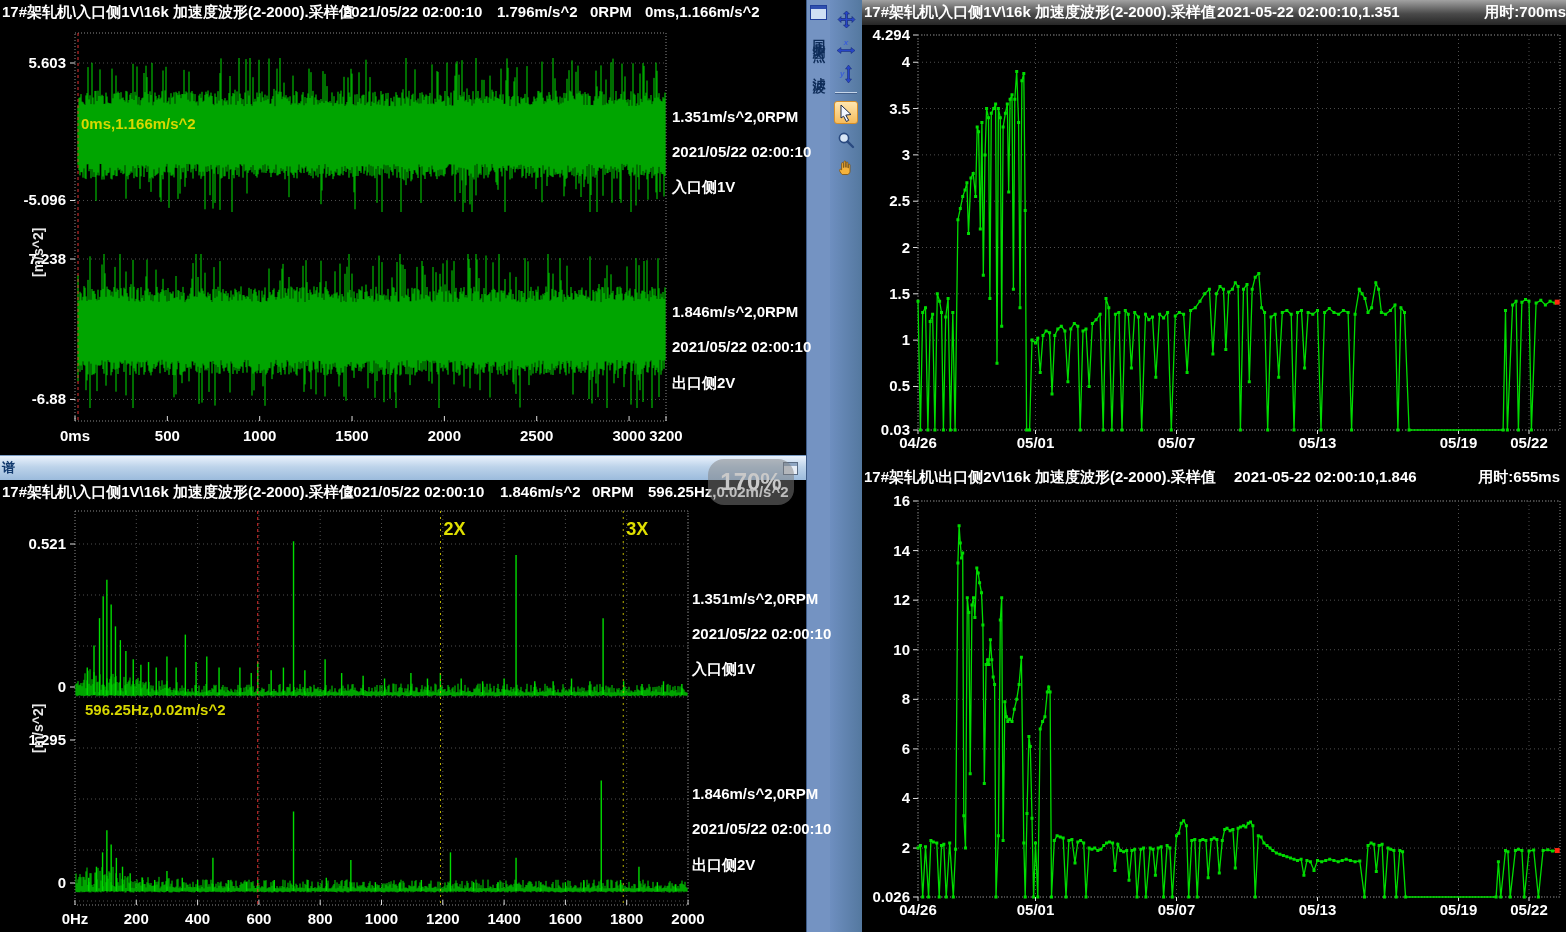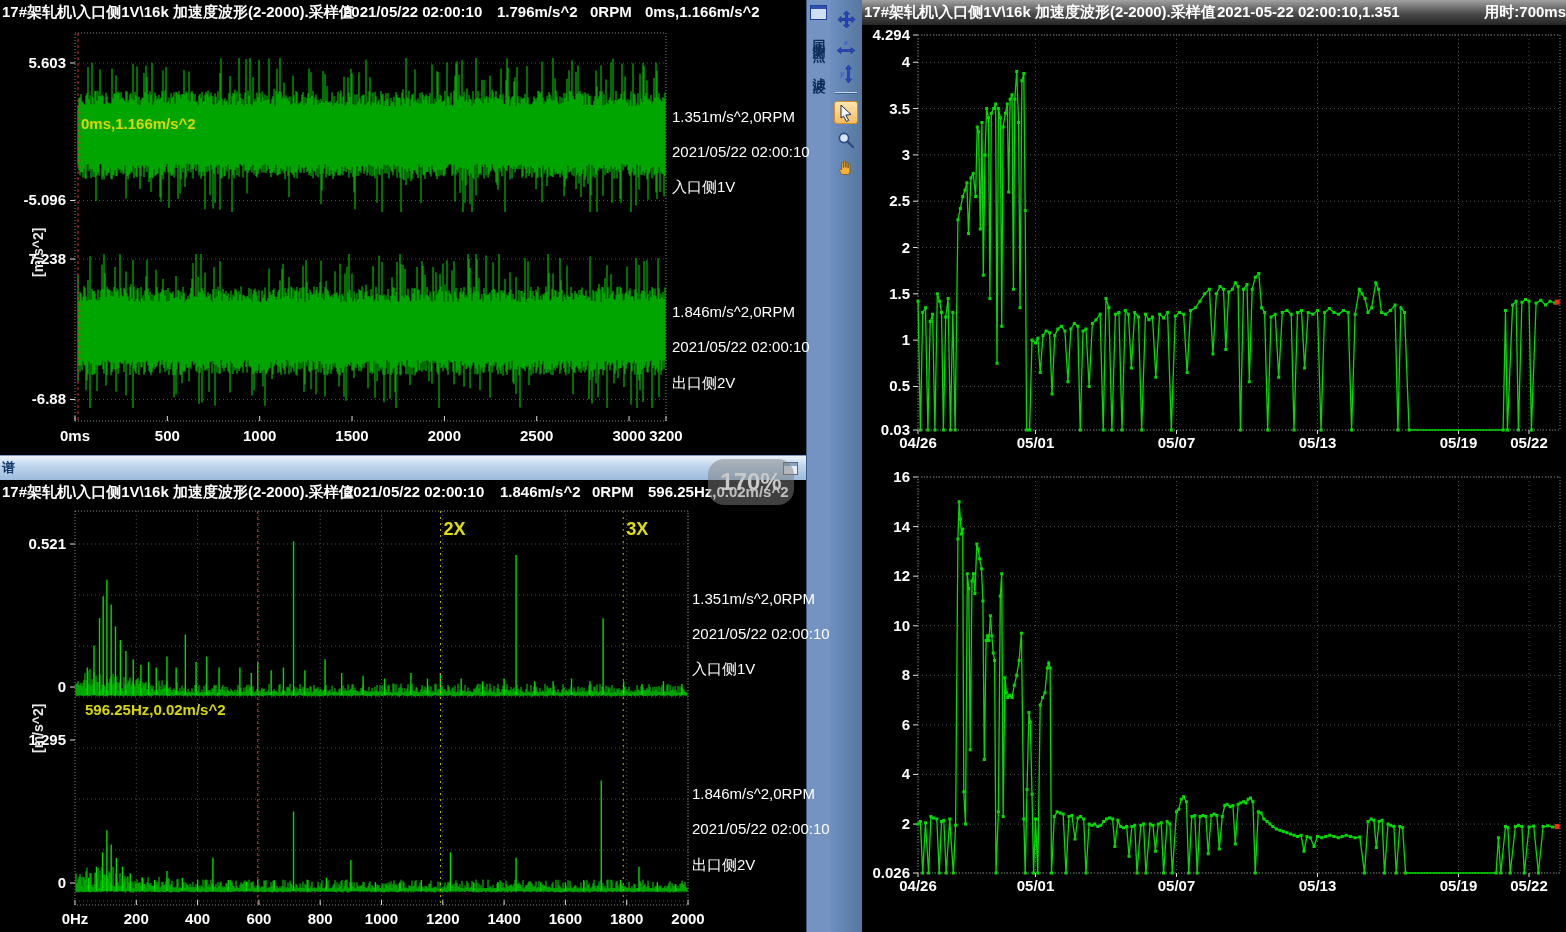--- a/index.html
+++ b/index.html
@@ -5,21 +5,21 @@
   html,body{margin:0;padding:0;background:#000;}
   body{font-family:"Liberation Sans","DejaVu Sans",sans-serif;}
   .app{position:relative;width:1566px;height:932px;background:#4d7c0f;overflow:hidden;display:flex;}
   .col-left{width:806px;height:932px;position:relative;flex:none;}
   .win-wave{position:relative;width:806px;height:455px;background:#000;}
   .trow{position:relative;height:25px;background:#000;color:#fff;font-size:15px;font-weight:700;}
   .trow span{position:absolute;top:3px;white-space:nowrap;}
   .chart-body{position:relative;background:#000;}
   .chart-body svg{display:block;}
   .yunit{position:absolute;color:#e8e8e8;font-size:14px;font-weight:700;white-space:nowrap;transform:rotate(-90deg);transform-origin:left top;}
-  .rlab{position:absolute;color:#fff;font-size:15px;font-weight:400;white-space:nowrap;text-align:center;}
+  .rlab{position:absolute;color:#fff;font-size:15px;font-weight:700;white-space:nowrap;text-align:center;}
   .win-spec{position:relative;width:806px;height:477px;background:#000;}
   .spec-titlebar{height:25px;background:linear-gradient(#eaf2fc,#bdd3ea 45%,#9cbbdc);position:relative;display:flex;align-items:center;border-top:1px solid #7a9cc4;box-sizing:border-box;}
   .spec-tab-label{color:#123a6e;font-size:13px;font-weight:700;padding-left:2px;}
   .restore-icon{position:absolute;right:8px;top:6px;width:13px;height:11px;border:1px solid #5a6c84;background:#e6edf6;}
   .restore-icon::before{content:"";display:block;height:3px;background:#8fa6c2;}
   .zoom-badge{position:absolute;right:12px;top:4px;width:86px;height:46px;border-radius:16px;background:rgba(128,128,128,.5);color:#c9c9c9;font-size:24px;font-weight:700;display:flex;align-items:center;justify-content:center;z-index:6;}
   .mid{width:56px;height:932px;display:flex;flex:none;}
   .tabstrip{width:24px;background:#7493c2;display:flex;flex-direction:column;align-items:center;border-left:1px solid #3c5a86;box-sizing:border-box;}
   .dock-icon{width:15px;height:13px;border:1px solid #20409a;background:#cfe0f4;margin:5px 0 4px;}
   .dock-icon::before{content:"";display:block;height:3px;background:#3050b0;}
@@ -363,20 +363,25 @@
         <line x1="596.5" y1="10" x2="596.5" y2="405" stroke="#4f4f4f" stroke-dasharray="1 3"></line>
         <line x1="596.5" y1="405" x2="596.5" y2="409" stroke="#ddd"></line>
         <text x="596.5" y="423" fill="#fff" font-size="15" text-anchor="middle" font-weight="700">05/19</text>
         <line x1="667" y1="10" x2="667" y2="405" stroke="#4f4f4f" stroke-dasharray="1 3"></line>
         <line x1="667" y1="405" x2="667" y2="409" stroke="#ddd"></line>
         <text x="667" y="423" fill="#fff" font-size="15" text-anchor="middle" font-weight="700">05/22</text>
         <path d="M56.0 276.2L58.4 405.0L60.7 287.4L63.5 282.7L65.9 405.0L68.2 296.6L70.6 289.2L72.9 405.0L75.3 268.8L77.6 276.2L79.5 287.4L81.4 405.0L83.7 292.0L86.1 273.5L88.4 405.0L90.8 287.4L93.1 405.0L95.9 194.7L98.3 183.6L100.7 171.6L103.0 165.1L104.9 157.7L106.5 208.6L108.9 153.0L111.2 148.4L113.6 171.6L115.2 102.1L116.6 106.7L118.3 204.0L119.9 97.4L121.3 250.3L123.0 129.9L124.6 83.6L126.5 92.8L127.9 273.5L129.3 88.2L131.7 83.6L133.6 78.9L135.0 338.3L136.4 83.6L138.3 92.8L139.7 301.2L141.1 102.1L143.4 88.2L145.3 78.9L146.7 166.9L148.1 74.3L150.0 69.7L151.4 264.2L152.8 74.3L154.7 46.5L156.6 97.4L158.0 282.7L159.9 55.8L161.8 48.4L163.2 185.5L164.6 405.0L167.6 405.0L170.0 315.1L173.5 317.9L175.8 313.3L178.2 347.6L181.0 310.5L184.1 305.9L187.6 307.7L190.0 368.9L192.8 310.5L195.8 304.0L199.3 301.2L202.9 305.9L205.9 356.8L208.8 304.0L212.3 298.5L215.8 301.2L218.2 405.0L221.0 305.9L224.0 304.0L227.1 361.5L230.4 298.5L234.1 294.8L238.1 289.2L241.2 405.0L244.0 273.5L246.8 282.7L249.9 405.0L253.4 289.2L256.9 287.4L260.0 405.0L263.3 285.5L266.3 289.2L269.4 342.9L272.7 287.4L276.4 292.0L279.7 405.0L283.5 289.2L286.8 294.8L290.5 292.0L293.8 352.2L297.6 289.2L301.6 292.9L305.6 287.4L309.3 405.0L313.3 291.1L317.3 287.4L321.6 289.2L325.1 347.6L328.6 285.5L333.3 282.7L338.0 276.2L342.7 268.8L347.4 264.2L350.9 329.0L354.4 268.8L358.0 261.4L361.5 264.2L363.8 324.4L366.7 267.0L370.4 264.2L373.3 257.7L376.1 261.4L378.4 405.0L381.5 264.2L385.0 259.6L387.3 356.8L390.2 264.2L393.2 252.2L396.8 248.4L399.6 282.7L402.6 287.4L405.7 405.0L409.0 292.0L413.2 289.2L416.7 352.2L420.3 287.4L424.9 285.5L429.2 289.2L432.0 405.0L435.5 287.4L439.5 285.5L442.6 342.9L446.1 287.4L450.8 289.2L455.5 285.5L459.0 405.0L462.6 287.4L467.3 283.6L471.9 287.4L476.6 289.2L481.4 285.5L486.1 287.4L489.6 405.0L493.1 289.2L497.3 264.2L500.1 268.8L503.0 273.5L506.0 287.4L509.6 282.7L513.8 257.7L516.6 264.2L519.4 287.4L523.6 289.2L528.4 285.5L533.0 279.9L535.9 405.0L538.9 282.7L542.5 287.4L547.1 405.0L641.1 405.0L643.5 285.5L645.4 405.0L650.6 279.9L654.1 276.2L656.4 405.0L659.9 277.2L663.5 274.4L667.0 276.2L669.4 405.0L674.1 278.1L678.8 275.3L683.4 279.9L688.1 276.2L692.9 278.1L695.2 277.2" stroke="#00dc00" stroke-width="1.3" fill="none"></path>
         <path d="M54.5 274.7h3v3h-3zM56.9 403.5h3v3h-3zM59.2 285.9h3v3h-3zM62.0 281.2h3v3h-3zM64.4 403.5h3v3h-3zM66.7 295.1h3v3h-3zM69.1 287.7h3v3h-3zM71.4 403.5h3v3h-3zM73.8 267.3h3v3h-3zM76.1 274.7h3v3h-3zM78.0 285.9h3v3h-3zM79.9 403.5h3v3h-3zM82.2 290.5h3v3h-3zM84.6 272.0h3v3h-3zM86.9 403.5h3v3h-3zM89.3 285.9h3v3h-3zM91.6 403.5h3v3h-3zM94.4 193.2h3v3h-3zM96.8 182.1h3v3h-3zM99.2 170.1h3v3h-3zM101.5 163.6h3v3h-3zM103.4 156.2h3v3h-3zM105.0 207.1h3v3h-3zM107.4 151.5h3v3h-3zM109.7 146.9h3v3h-3zM112.1 170.1h3v3h-3zM113.7 100.6h3v3h-3zM115.1 105.2h3v3h-3zM116.8 202.5h3v3h-3zM118.4 95.9h3v3h-3zM119.8 248.8h3v3h-3zM121.5 128.4h3v3h-3zM123.1 82.1h3v3h-3zM125.0 91.3h3v3h-3zM126.4 272.0h3v3h-3zM127.8 86.7h3v3h-3zM130.2 82.1h3v3h-3zM132.1 77.4h3v3h-3zM133.5 336.8h3v3h-3zM134.9 82.1h3v3h-3zM136.8 91.3h3v3h-3zM138.2 299.7h3v3h-3zM139.6 100.6h3v3h-3zM141.9 86.7h3v3h-3zM143.8 77.4h3v3h-3zM145.2 165.4h3v3h-3zM146.6 72.8h3v3h-3zM148.5 68.2h3v3h-3zM149.9 262.7h3v3h-3zM151.3 72.8h3v3h-3zM153.2 45.0h3v3h-3zM155.1 95.9h3v3h-3zM156.5 281.2h3v3h-3zM158.4 54.3h3v3h-3zM160.3 46.9h3v3h-3zM161.7 184.0h3v3h-3zM163.1 403.5h3v3h-3zM166.1 403.5h3v3h-3zM168.5 313.6h3v3h-3zM172.0 316.4h3v3h-3zM174.3 311.8h3v3h-3zM176.7 346.1h3v3h-3zM179.5 309.0h3v3h-3zM182.6 304.4h3v3h-3zM186.1 306.2h3v3h-3zM188.5 367.4h3v3h-3zM191.3 309.0h3v3h-3zM194.3 302.5h3v3h-3zM197.8 299.7h3v3h-3zM201.4 304.4h3v3h-3zM204.4 355.3h3v3h-3zM207.3 302.5h3v3h-3zM210.8 297.0h3v3h-3zM214.3 299.7h3v3h-3zM216.7 403.5h3v3h-3zM219.5 304.4h3v3h-3zM222.5 302.5h3v3h-3zM225.6 360.0h3v3h-3zM228.9 297.0h3v3h-3zM232.6 293.3h3v3h-3zM236.6 287.7h3v3h-3zM239.7 403.5h3v3h-3zM242.5 272.0h3v3h-3zM245.3 281.2h3v3h-3zM248.4 403.5h3v3h-3zM251.9 287.7h3v3h-3zM255.4 285.9h3v3h-3zM258.5 403.5h3v3h-3zM261.8 284.0h3v3h-3zM264.8 287.7h3v3h-3zM267.9 341.4h3v3h-3zM271.2 285.9h3v3h-3zM274.9 290.5h3v3h-3zM278.2 403.5h3v3h-3zM282.0 287.7h3v3h-3zM285.3 293.3h3v3h-3zM289.0 290.5h3v3h-3zM292.3 350.7h3v3h-3zM296.1 287.7h3v3h-3zM300.1 291.4h3v3h-3zM304.1 285.9h3v3h-3zM307.8 403.5h3v3h-3zM311.8 289.6h3v3h-3zM315.8 285.9h3v3h-3zM320.1 287.7h3v3h-3zM323.6 346.1h3v3h-3zM327.1 284.0h3v3h-3zM331.8 281.2h3v3h-3zM336.5 274.7h3v3h-3zM341.2 267.3h3v3h-3zM345.9 262.7h3v3h-3zM349.4 327.5h3v3h-3zM352.9 267.3h3v3h-3zM356.5 259.9h3v3h-3zM360.0 262.7h3v3h-3zM362.3 322.9h3v3h-3zM365.2 265.5h3v3h-3zM368.9 262.7h3v3h-3zM371.8 256.2h3v3h-3zM374.6 259.9h3v3h-3zM376.9 403.5h3v3h-3zM380.0 262.7h3v3h-3zM383.5 258.1h3v3h-3zM385.8 355.3h3v3h-3zM388.7 262.7h3v3h-3zM391.7 250.7h3v3h-3zM395.3 246.9h3v3h-3zM398.1 281.2h3v3h-3zM401.1 285.9h3v3h-3zM404.2 403.5h3v3h-3zM407.5 290.5h3v3h-3zM411.7 287.7h3v3h-3zM415.2 350.7h3v3h-3zM418.8 285.9h3v3h-3zM423.4 284.0h3v3h-3zM427.7 287.7h3v3h-3zM430.5 403.5h3v3h-3zM434.0 285.9h3v3h-3zM438.0 284.0h3v3h-3zM441.1 341.4h3v3h-3zM444.6 285.9h3v3h-3zM449.3 287.7h3v3h-3zM454.0 284.0h3v3h-3zM457.5 403.5h3v3h-3zM461.1 285.9h3v3h-3zM465.8 282.1h3v3h-3zM470.4 285.9h3v3h-3zM475.1 287.7h3v3h-3zM479.9 284.0h3v3h-3zM484.6 285.9h3v3h-3zM488.1 403.5h3v3h-3zM491.6 287.7h3v3h-3zM495.8 262.7h3v3h-3zM498.6 267.3h3v3h-3zM501.5 272.0h3v3h-3zM504.5 285.9h3v3h-3zM508.1 281.2h3v3h-3zM512.3 256.2h3v3h-3zM515.1 262.7h3v3h-3zM517.9 285.9h3v3h-3zM522.1 287.7h3v3h-3zM526.9 284.0h3v3h-3zM531.5 278.4h3v3h-3zM534.4 403.5h3v3h-3zM537.4 281.2h3v3h-3zM541.0 285.9h3v3h-3zM545.6 403.5h3v3h-3zM639.6 403.5h3v3h-3zM642.0 284.0h3v3h-3zM643.9 403.5h3v3h-3zM649.1 278.4h3v3h-3zM652.6 274.7h3v3h-3zM654.9 403.5h3v3h-3zM658.4 275.7h3v3h-3zM662.0 272.9h3v3h-3zM665.5 274.7h3v3h-3zM667.9 403.5h3v3h-3zM672.6 276.6h3v3h-3zM677.3 273.8h3v3h-3zM681.9 278.4h3v3h-3zM686.6 274.7h3v3h-3zM691.4 276.6h3v3h-3zM693.7 275.7h3v3h-3z" fill="#00dc00"></path>
         <rect x="692.6999999999999" y="274.6622889305816" width="5" height="5" fill="#ff2810"></rect>
       </svg>
+    <div class="trend-bar black">
+      <span style="left:2px">17#架轧机\出口侧2V\16k 加速度波形(2-2000).采样值</span>
+      <span style="left:372px">2021-05-22 02:00:10,1.846</span>
+      <span style="right:6px">用时:655ms</span>
+    </div>
     <svg id="trend2-svg" width="704" height="443">
         <rect x="56" y="12" width="642" height="396" fill="none" stroke="#8a8a8a" stroke-dasharray="1 2"></rect>
         <line x1="56" y1="12" x2="698" y2="12" stroke="#4f4f4f" stroke-dasharray="1 3"></line>
         <line x1="51" y1="12" x2="56" y2="12" stroke="#ddd"></line>
         <text x="48" y="17" fill="#fff" font-size="15" text-anchor="end" font-weight="700">16</text>
         <line x1="56" y1="61.58056842368849" x2="698" y2="61.58056842368849" stroke="#4f4f4f" stroke-dasharray="1 3"></line>
         <line x1="51" y1="61.58056842368849" x2="56" y2="61.58056842368849" stroke="#ddd"></line>
         <text x="48" y="66.58056842368849" fill="#fff" font-size="15" text-anchor="end" font-weight="700">14</text>
         <line x1="56" y1="111.16113684737698" x2="698" y2="111.16113684737698" stroke="#4f4f4f" stroke-dasharray="1 3"></line>
         <line x1="51" y1="111.16113684737698" x2="56" y2="111.16113684737698" stroke="#ddd"></line>

